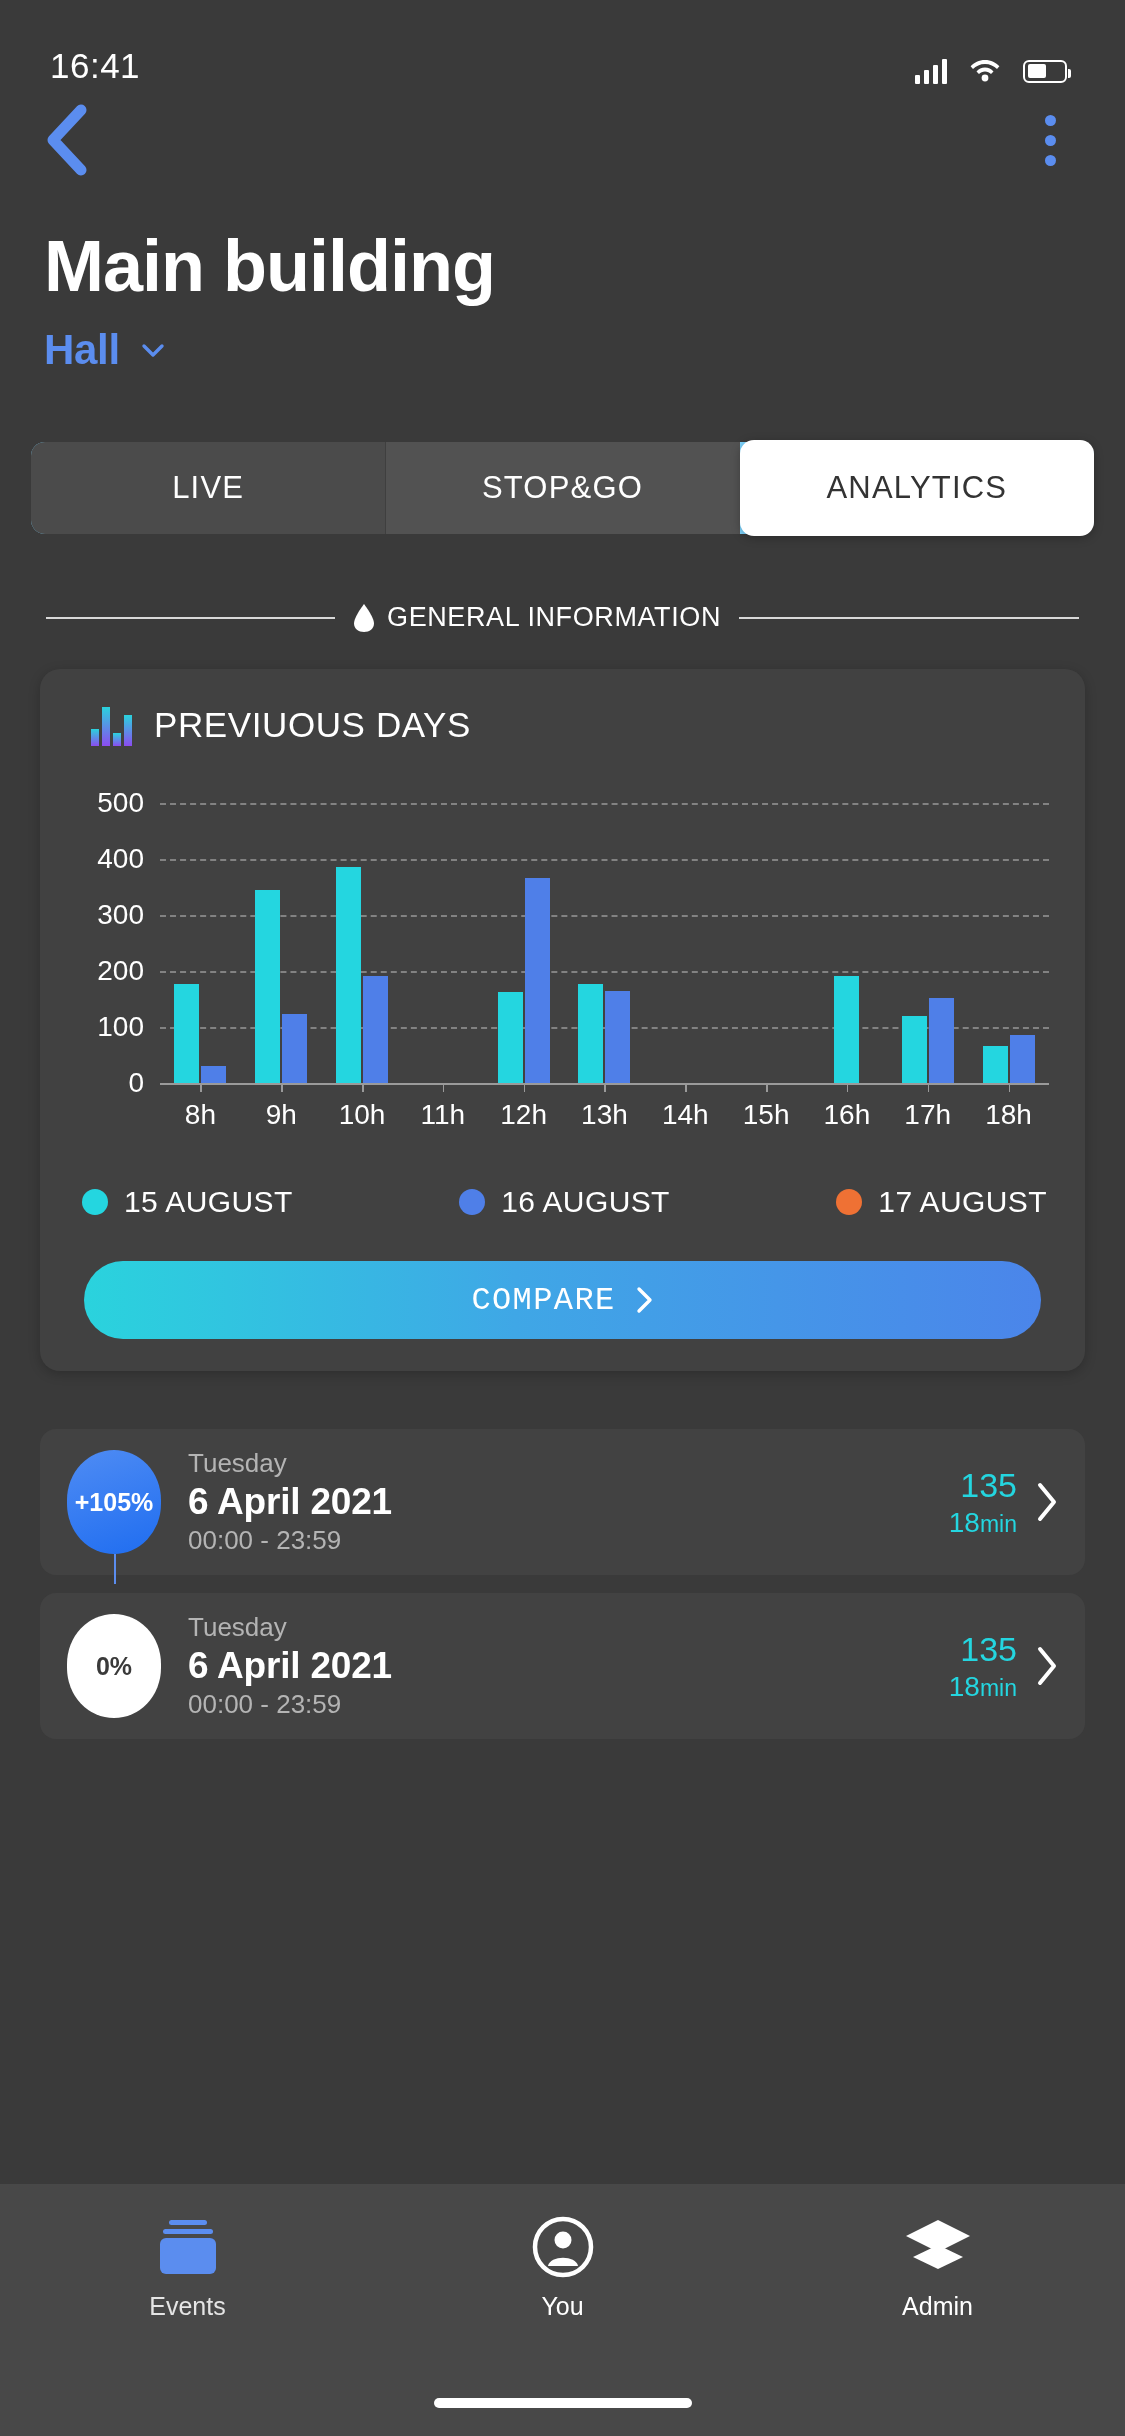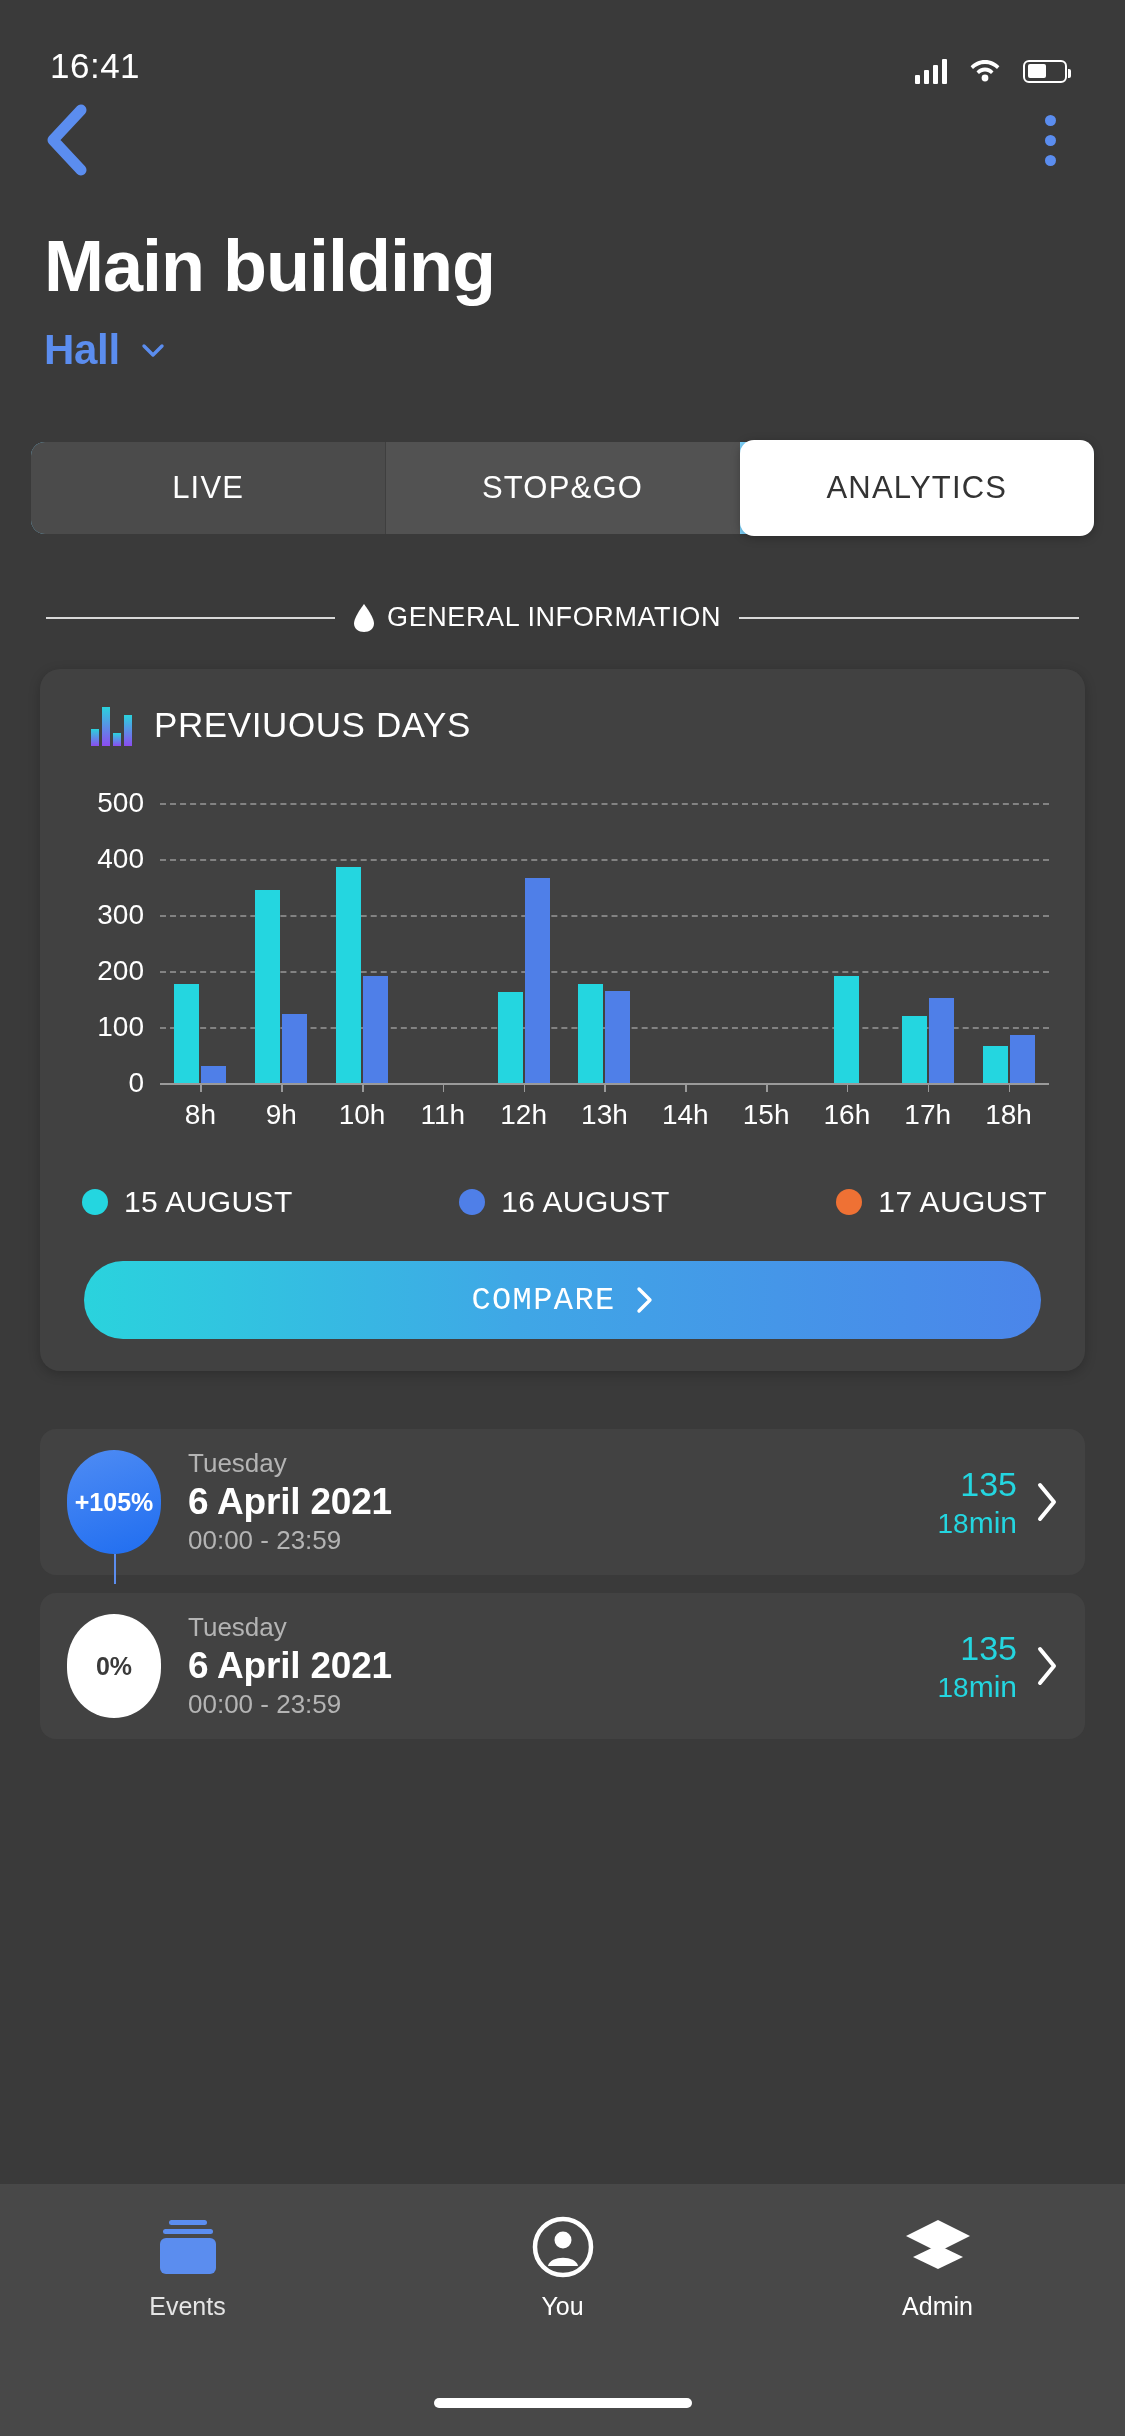--- a/index.html
+++ b/index.html
@@ -145,21 +145,21 @@
   .balloon.white .balloon-t { color:#3a3a3a; }
   .balloon::after { content:""; position:absolute; bottom:-30px; left:50%; width:2px; height:30px; background:#5b8def; }
   .balloon.white::after { background:transparent; }
   .ev-main { flex:1; display:flex; flex-direction:column; justify-content:center; gap:2px; }
   .ev-day { font-size:26px; color:#b4b4b4; }
   .ev-date { font-size:37px; font-weight:bold; color:#fff; letter-spacing:-0.2px; }
   .ev-time { font-size:26px; color:#b4b4b4; }
   .ev-right { display:flex; flex-direction:column; align-items:flex-end; gap:2px; padding-right:18px; }
   .ev-count { font-size:34px; color:#24d6e0; font-weight:normal; }
   .ev-dur { font-size:28px; color:#24d6e0; }
-  .ev-dur small { font-size:30px; }
+  .ev-dur small { font-size:23px; }
   .chev-r { width:24px; height:42px; display:block; }
 
   
   .bottomnav {
     position:absolute; left:0; right:0; bottom:0;
     height:252px;
     background:#484848;
     display:flex;
     padding-top:32px;
   }

